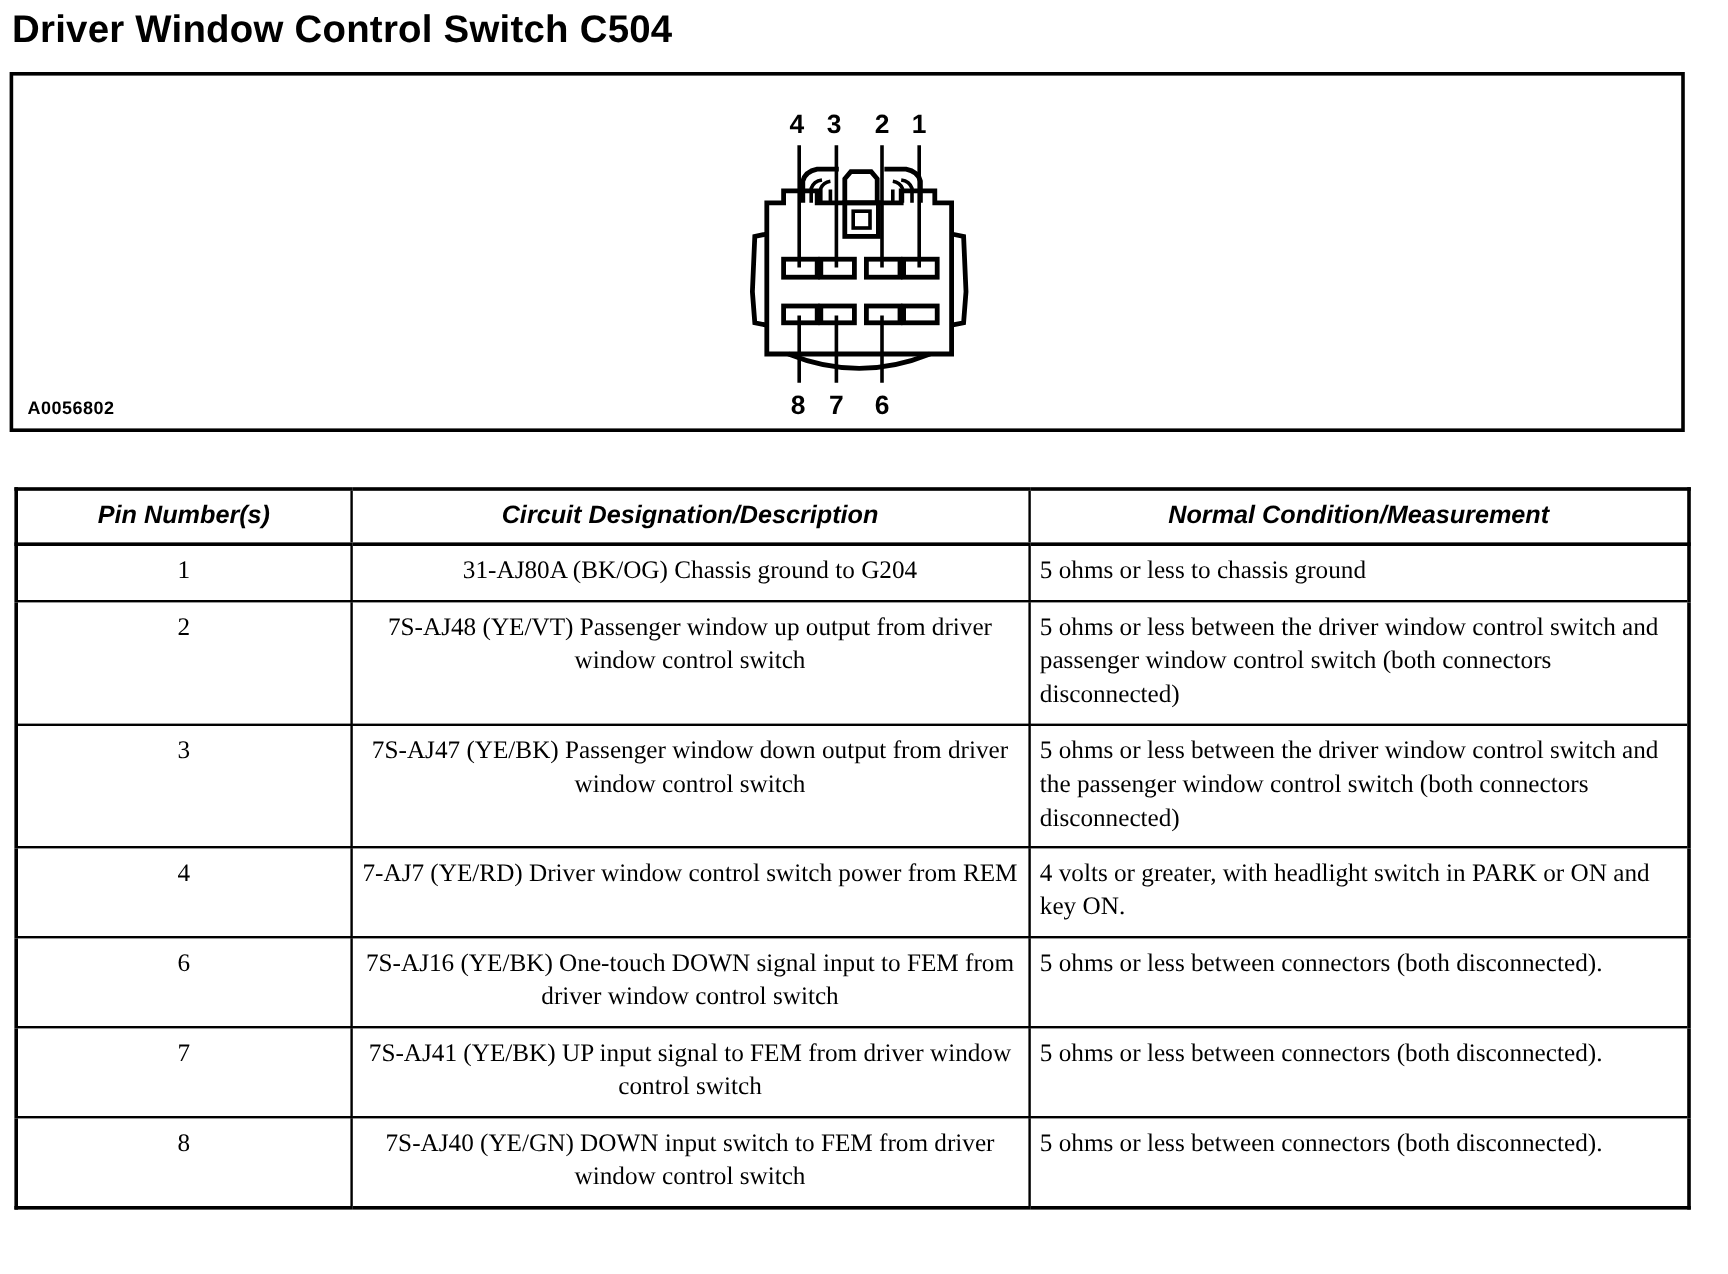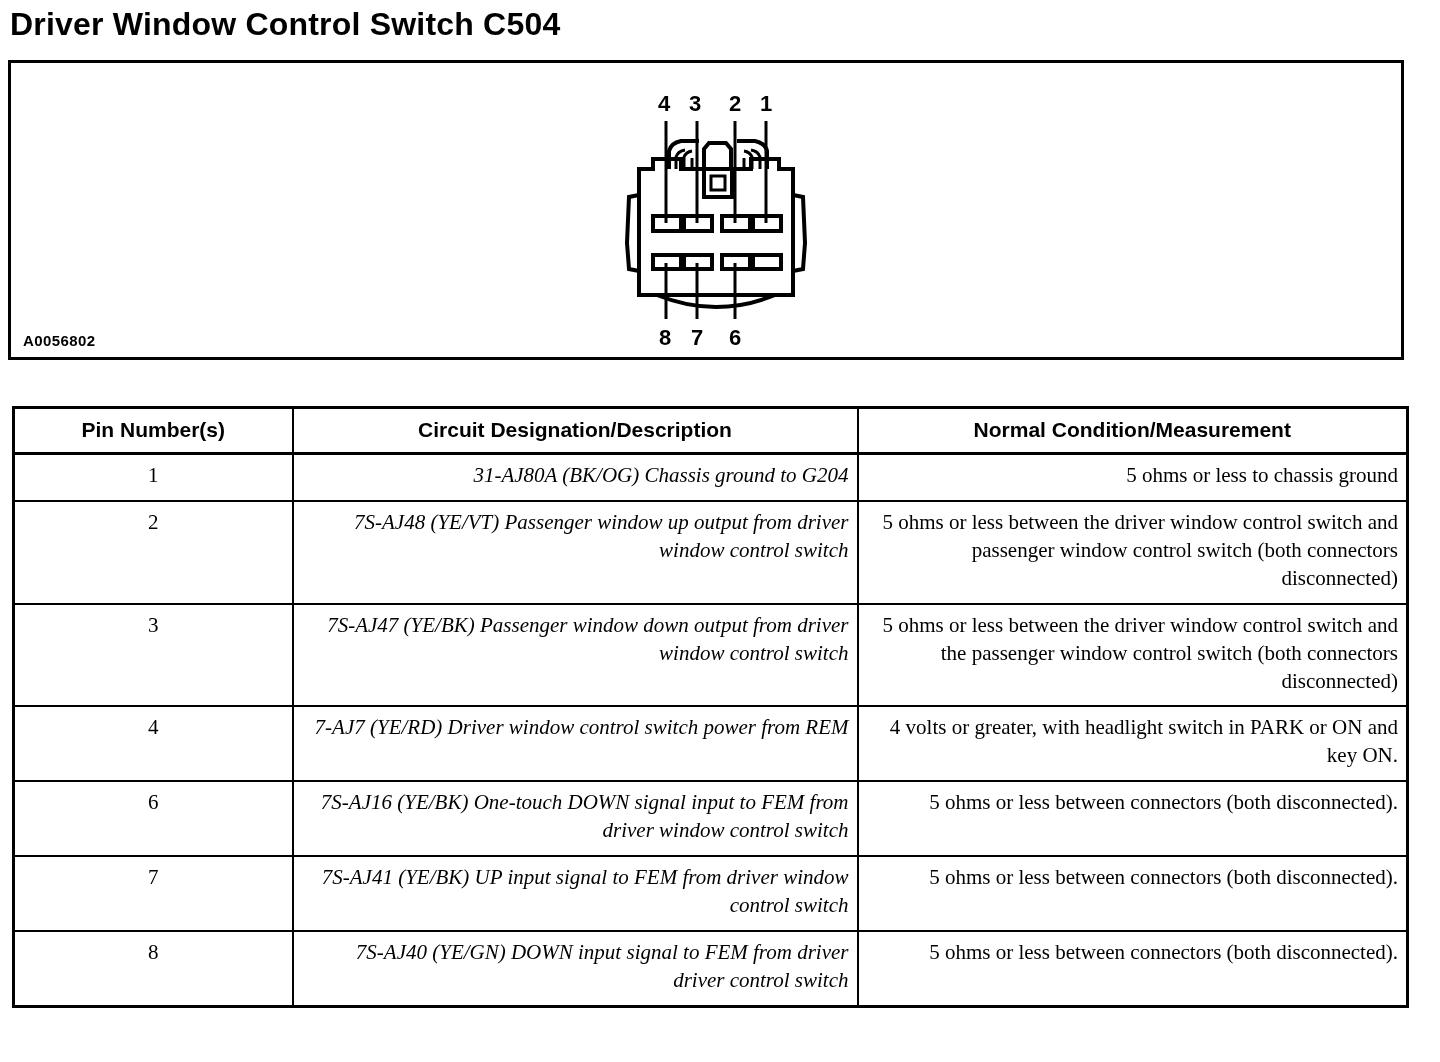--- a/index.html
+++ b/index.html
@@ -80,35 +80,35 @@
     padding: 7px 8px 10px 8px;
     box-sizing: border-box;
   }
   #pin-table thead th {
     font-family: "Liberation Sans", sans-serif;
     font-weight: bold;
     font-size: 21px;
     text-align: center;
     padding: 9px 6px 10px 6px;
     border-bottom-width: 3px;
+    font-style: italic;
   }
   #pin-table tbody td {
     font-family: "Liberation Serif", serif;
     font-size: 21px;
     line-height: 1.33;
   }
   #pin-table tbody td.pin {
     text-align: center;
   }
   #pin-table tbody td.desc {
-    text-align: right;
-    font-style: italic;
+    text-align: center;
   }
   #pin-table tbody td.meas {
-    text-align: right;
+    text-align: left;
   }
   #pin-table tbody tr:last-child td {
     border-bottom-width: 3px;
   }
   #pin-table thead th:first-child,
   #pin-table tbody td:first-child { border-left-width: 3px; }
   #pin-table thead th:last-child,
   #pin-table tbody td:last-child  { border-right-width: 3px; }
   #pin-table thead th { border-top-width: 3px; }
 </style>
@@ -245,17 +245,17 @@
       <td class="desc">7S-AJ16 (YE/BK) One-touch DOWN signal input to FEM from driver window control switch</td>
       <td class="meas">5 ohms or less between connectors (both disconnected).</td>
     </tr>
     <tr>
       <td class="pin">7</td>
       <td class="desc">7S-AJ41 (YE/BK) UP input signal to FEM from driver window control switch</td>
       <td class="meas">5 ohms or less between connectors (both disconnected).</td>
     </tr>
     <tr>
       <td class="pin">8</td>
-      <td class="desc">7S-AJ40 (YE/GN) DOWN input signal to FEM from driver driver control switch</td>
+      <td class="desc">7S-AJ40 (YE/GN) DOWN input switch to FEM from driver window control switch</td>
       <td class="meas">5 ohms or less between connectors (both disconnected).</td>
     </tr>
   </tbody>
 </table>
 
 </body></html>

